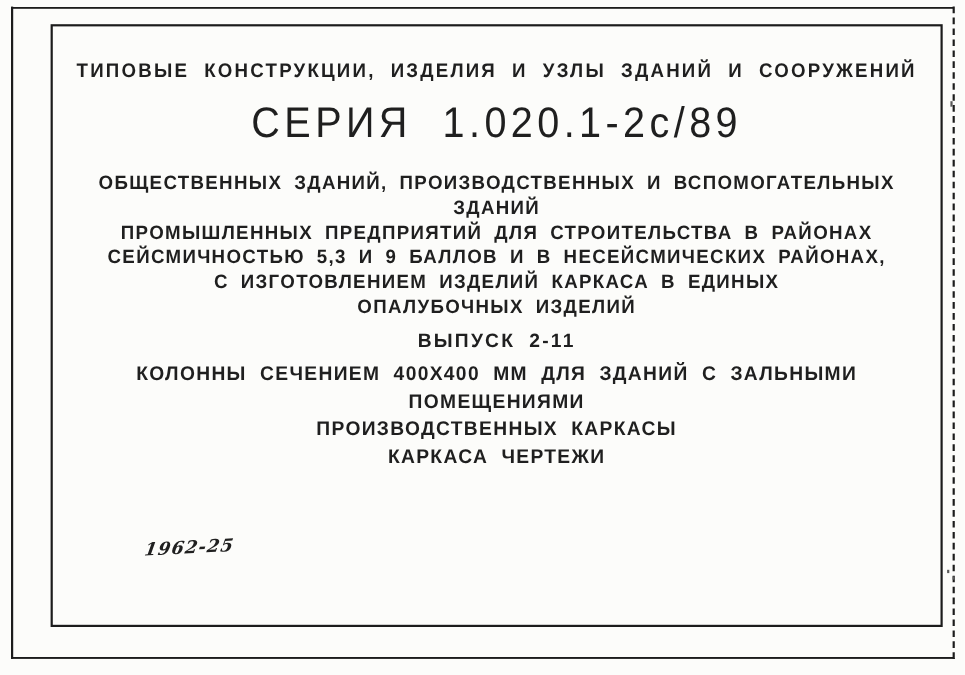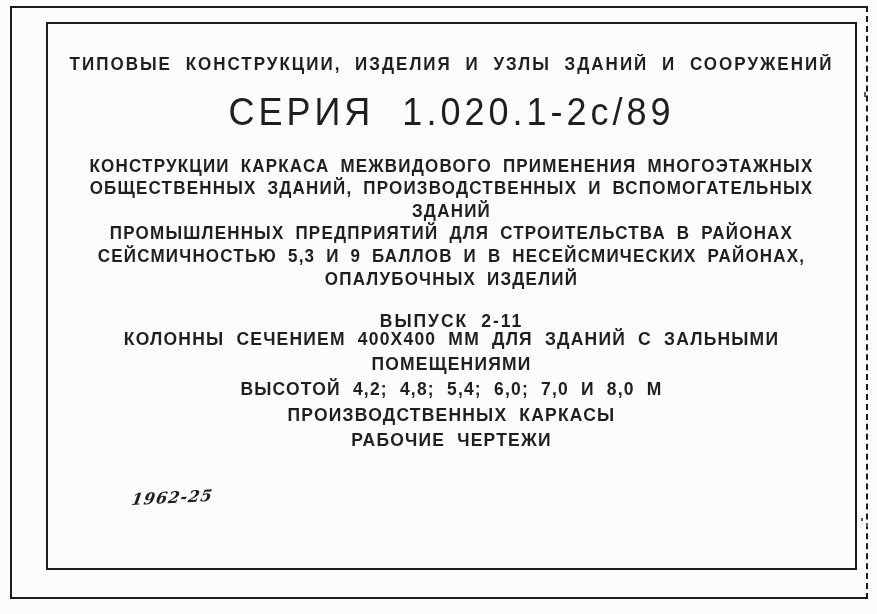--- a/index.html
+++ b/index.html
@@ -59,21 +59,21 @@
   .description {
     top: 157px;
     font-size: 17px;
     line-height: 22px;
     letter-spacing: 1.2px;
     word-spacing: 5px;
     font-weight: bold;
     transform: scaleY(1.03);
   }
   .issue-label {
-    top: 311px;
+    top: 299px;
     font-size: 17.5px;
     letter-spacing: 2px;
     word-spacing: 6px;
     font-weight: bold;
   }
   .subject {
     top: 328px;
     font-size: 17.5px;
     line-height: 24.5px;
     letter-spacing: 1.2px;
@@ -117,34 +117,33 @@
 <div class="page">
 
   <div class="frame-outer"></div>
   <div class="frame-inner"></div>
 
   <div class="textcol header-line">ТИПОВЫЕ КОНСТРУКЦИИ, ИЗДЕЛИЯ И УЗЛЫ ЗДАНИЙ И СООРУЖЕНИЙ</div>
 
   <div class="textcol series-title">СЕРИЯ 1.020.1-2с/89</div>
 
   <div class="textcol description">
-    <div>КОНСТРУКЦИИ КАРКАСА МЕЖВИДОВОГО ПРИМЕНЕНИЯ МНОГОЭТАЖНЫХ</div>
     <div>ОБЩЕСТВЕННЫХ ЗДАНИЙ, ПРОИЗВОДСТВЕННЫХ И ВСПОМОГАТЕЛЬНЫХ ЗДАНИЙ</div>
     <div>ПРОМЫШЛЕННЫХ ПРЕДПРИЯТИЙ ДЛЯ СТРОИТЕЛЬСТВА В РАЙОНАХ</div>
     <div>СЕЙСМИЧНОСТЬЮ 5,3 И 9 БАЛЛОВ И В НЕСЕЙСМИЧЕСКИХ РАЙОНАХ,</div>
+    <div>С ИЗГОТОВЛЕНИЕМ ИЗДЕЛИЙ КАРКАСА В ЕДИНЫХ</div>
     <div>ОПАЛУБОЧНЫХ ИЗДЕЛИЙ</div>
   </div>
 
   <div class="textcol issue-label">ВЫПУСК 2-11</div>
 
   <div class="textcol subject">
     <div>КОЛОННЫ СЕЧЕНИЕМ 400Х400 ММ ДЛЯ ЗДАНИЙ С ЗАЛЬНЫМИ ПОМЕЩЕНИЯМИ</div>
-    <div>ВЫСОТОЙ 4,2; 4,8; 5,4; 6,0; 7,0 И 8,0 М</div>
     <div>ПРОИЗВОДСТВЕННЫХ КАРКАСЫ</div>
-    <div>РАБОЧИЕ ЧЕРТЕЖИ</div>
+    <div>КАРКАСА ЧЕРТЕЖИ</div>
   </div>
 
   <div class="handwritten-note">1962-25</div>
 
   <div class="watermark">gbi22.ru</div>
 
   <div class="speck speck-a"></div>
   <div class="speck speck-b"></div>
   <div class="speck speck-c"></div>
 

